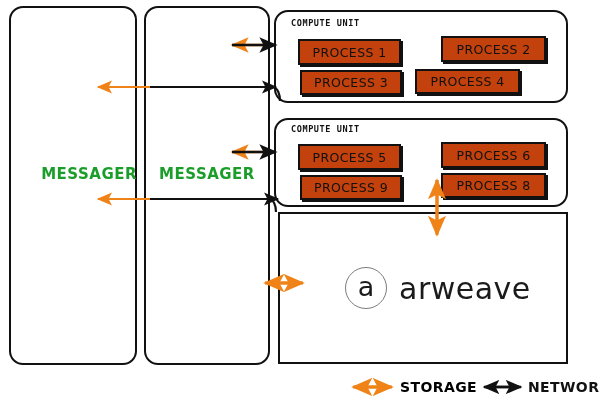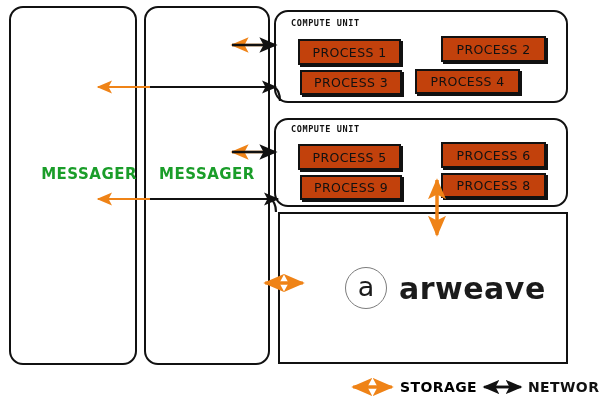--- a/index.html
+++ b/index.html
@@ -73,21 +73,21 @@
     font-family:"DejaVu Sans", sans-serif;
     font-size:27px;
     color:#1b1b1b;
     line-height:1;
     padding-bottom:3px;
     box-sizing:border-box;
   }
   .aw-text{
     font-family:"DejaVu Sans", sans-serif;
     font-size:30px;
-    font-weight:700;
+    font-weight:400;
     color:#1b1b1b;
     letter-spacing:0.5px;
   }
   svg.lines{position:absolute;left:0;top:0;width:600px;height:403px;pointer-events:none;}
   .legend{
     position:absolute;
     display:flex;
     align-items:center;
     gap:8px;
   }

